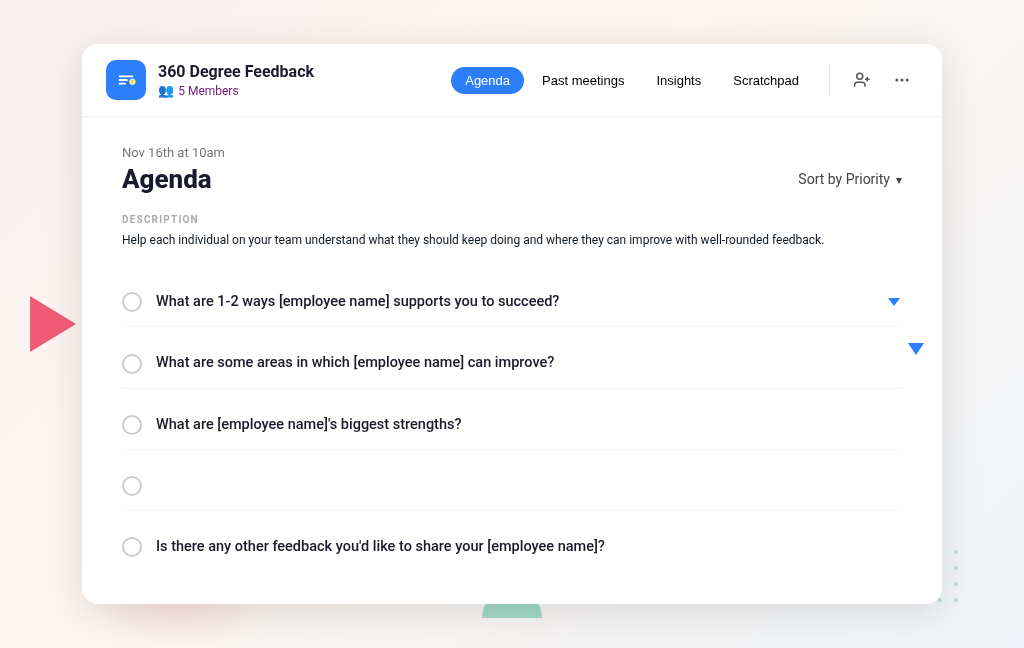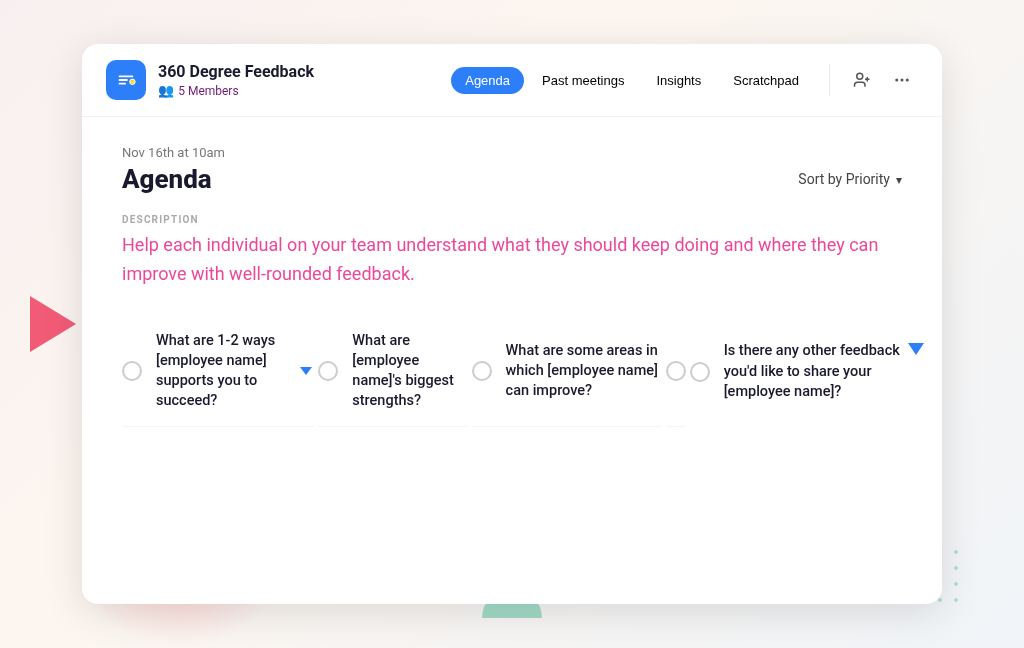--- a/index.html
+++ b/index.html
@@ -223,31 +223,31 @@
     .section-label {
       font-size: 10px;
       font-weight: 700;
       letter-spacing: 1.2px;
       color: #aaa;
       text-transform: uppercase;
       margin-bottom: 6px;
     }
 
     .description-text {
-      font-size: 18px;
-      color: #ec4899;
+      font-size: 12px;
+      color: #0f172a;
       line-height: 1.6;
       margin-bottom: 28px;
     }
 
     
     .agenda-list {
       display: flex;
-      flex-direction: row;
-      gap: 4px;
+      flex-direction: column;
+      gap: 12px;
     }
 
     .agenda-item {
       display: flex;
       align-items: center;
       gap: 14px;
       padding: 14px 0;
       border-bottom: 1px solid #f5f5f5;
       position: relative;
     }
@@ -387,26 +387,26 @@
         <span class="agenda-text">What are 1-2 ways [employee name] supports you to succeed?</span>
         <span class="item-dropdown">
           <svg width="16" height="16" viewBox="0 0 16 16" fill="#2d7ff9">
               <polygon points="8,12 2,4 14,4"></polygon>
             </svg>
         </span>
       </div>
 
       <div class="agenda-item">
         <div class="radio-circle"></div>
-        <span class="agenda-text">What are [employee name]'s biggest strengths?</span>
+        <span class="agenda-text">What are some areas in which [employee name] can improve?</span>
       </div>
 
       <div class="agenda-item">
         <div class="radio-circle"></div>
-        <span class="agenda-text">What are some areas in which [employee name] can improve?</span>
+        <span class="agenda-text">What are [employee name]'s biggest strengths?</span>
       </div>
 
       <div class="agenda-item">
         <div class="radio-circle"></div>
       </div>
 
       <div class="agenda-item">
         <div class="radio-circle"></div>
         <span class="agenda-text">Is there any other feedback you'd like to share your [employee name]?</span>
       </div>

